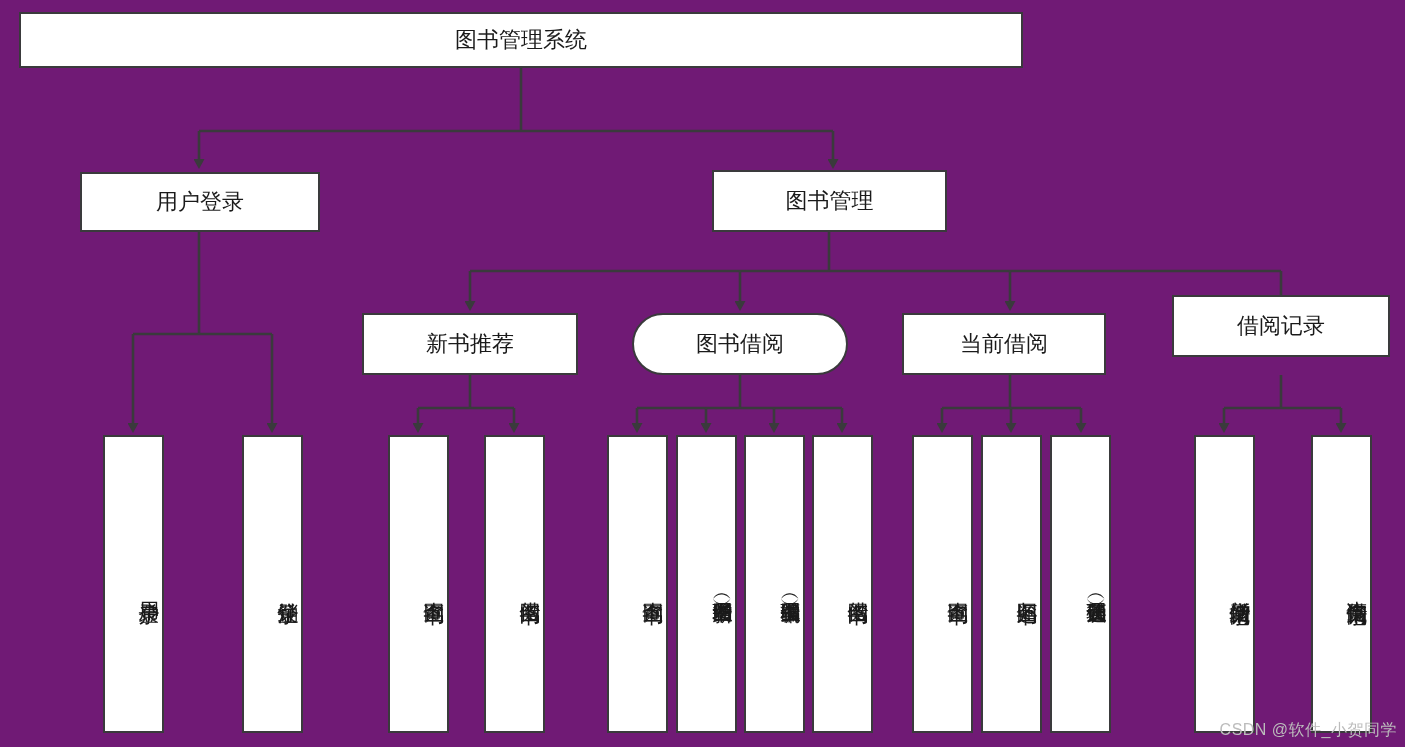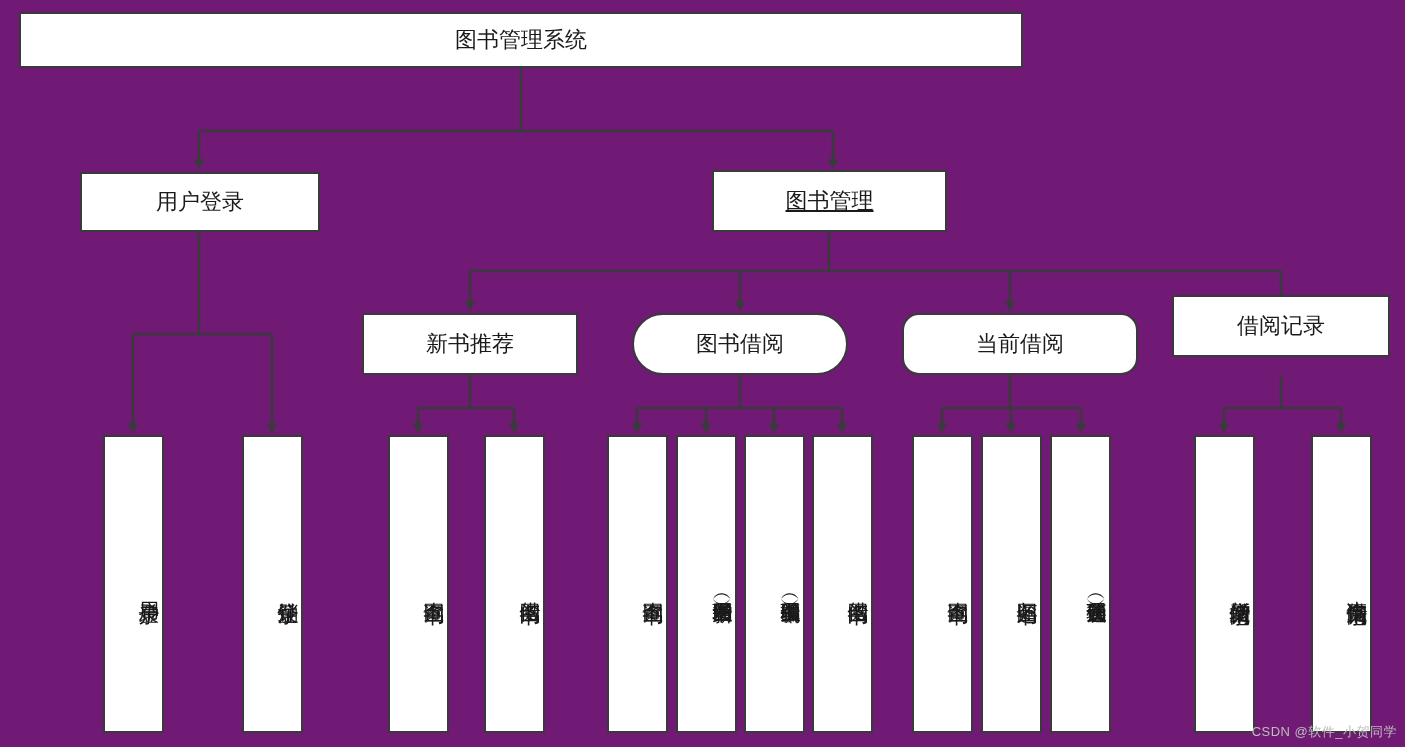--- a/index.html
+++ b/index.html
@@ -49,21 +49,21 @@
     justify-content: center;
   }
   .node.v.tight {
     font-size: 20px;
     letter-spacing: 0px;
   }
   .watermark {
     position: absolute;
     right: 8px;
     bottom: 6px;
-    font-size: 13px;
+    font-size: 16px;
     color: #bcbcbc;
     letter-spacing: 0.5px;
     white-space: nowrap;
     pointer-events: none;
   }
 </style>
 </head>
 <body>
 
 <div id="canvas">
@@ -114,25 +114,25 @@
       <path d="M1281,375 L1281,408"></path>
       <path d="M1224,408 L1341,408"></path>
       <path d="M1224,408 L1224,424" marker-end="url(#arrow)"></path>
       <path d="M1341,408 L1341,424" marker-end="url(#arrow)"></path>
     </g>
   </svg>
 
   <div class="node h" style="left:19px; top:12px; width:1004px; height:56px;">图书管理系统</div>
 
   <div class="node h" style="left:80px; top:172px; width:240px; height:60px;">用户登录</div>
-  <div class="node h" style="left:712px; top:170px; width:235px; height:62px;text-decoration:underline;">图书管理</div>
+  <div class="node h" style="left:712px; top:170px; width:235px; height:62px;">图书管理</div>
 
   <div class="node h" style="left:362px; top:313px; width:216px; height:62px;">新书推荐</div>
   <div class="node h" style="left:632px; top:313px; width:216px; height:62px;border-radius:31px;">图书借阅</div>
-  <div class="node h" style="left:902px; top:313px; width:236px; height:62px;border-radius:17px;">当前借阅</div>
+  <div class="node h" style="left:902px; top:313px; width:204px; height:62px;">当前借阅</div>
   <div class="node h" style="left:1172px; top:295px; width:218px; height:62px;">借阅记录</div>
 
   <div class="node v" style="left:103px; top:435px; width:61px; height:298px;">用户登录</div>
   <div class="node v" style="left:242px; top:435px; width:61px; height:298px;">注销登录</div>
 
   <div class="node v" style="left:388px; top:435px; width:61px; height:298px;">查询图书</div>
   <div class="node v" style="left:484px; top:435px; width:61px; height:298px;">借阅图书</div>
 
   <div class="node v" style="left:607px; top:435px; width:61px; height:298px;">查询图书</div>
   <div class="node v tight" style="left:676px; top:435px; width:61px; height:298px;">新增图书（管理员）</div>

